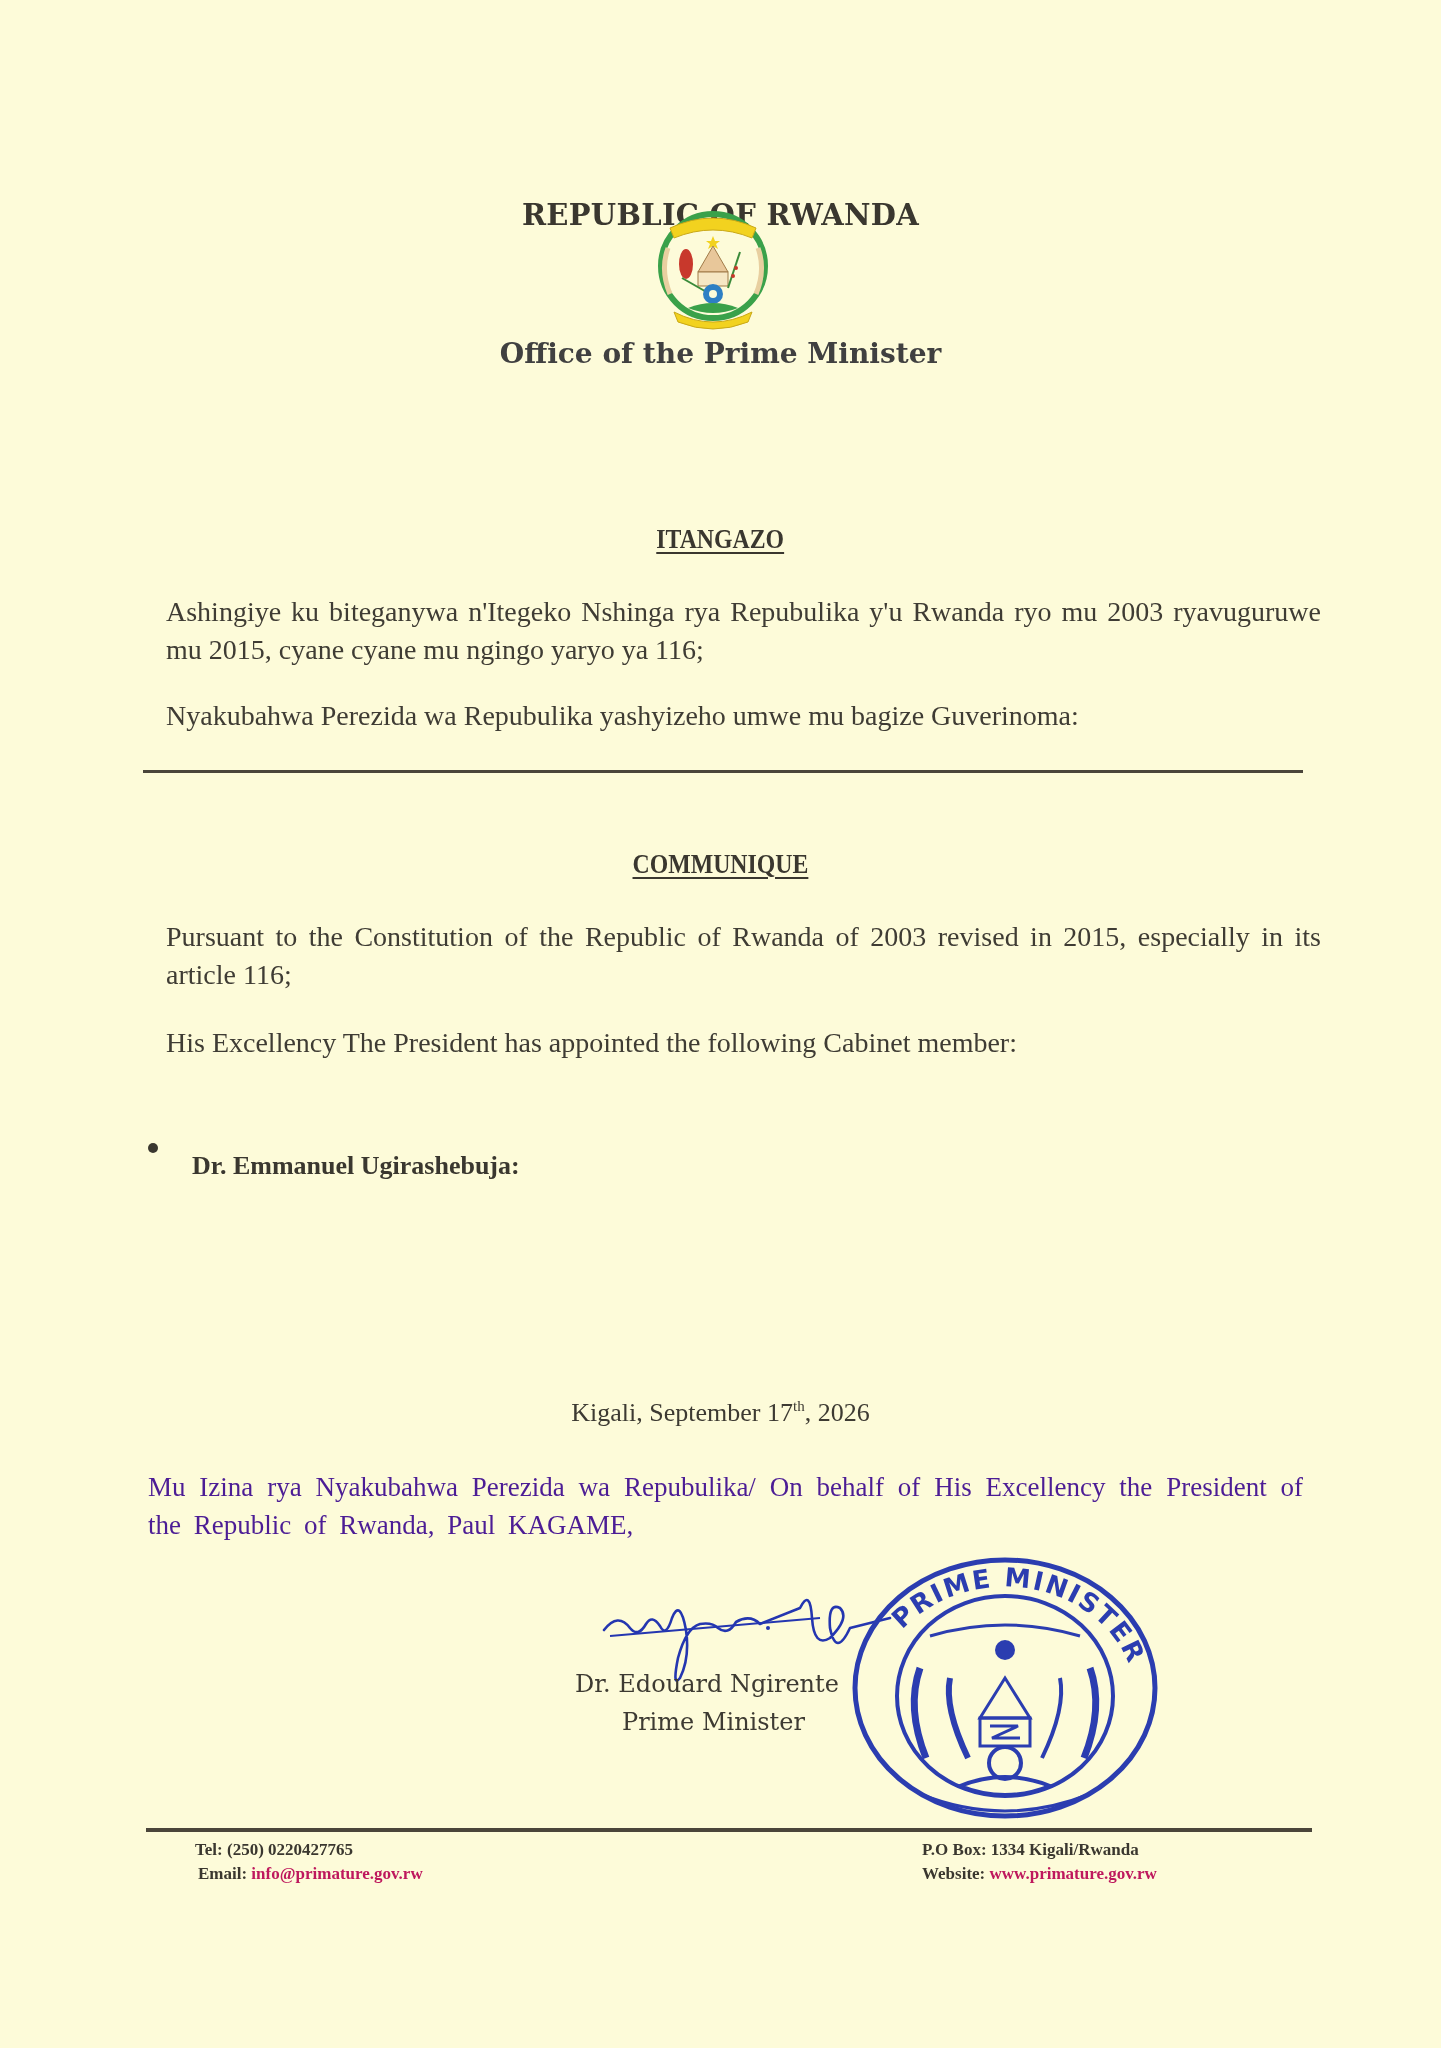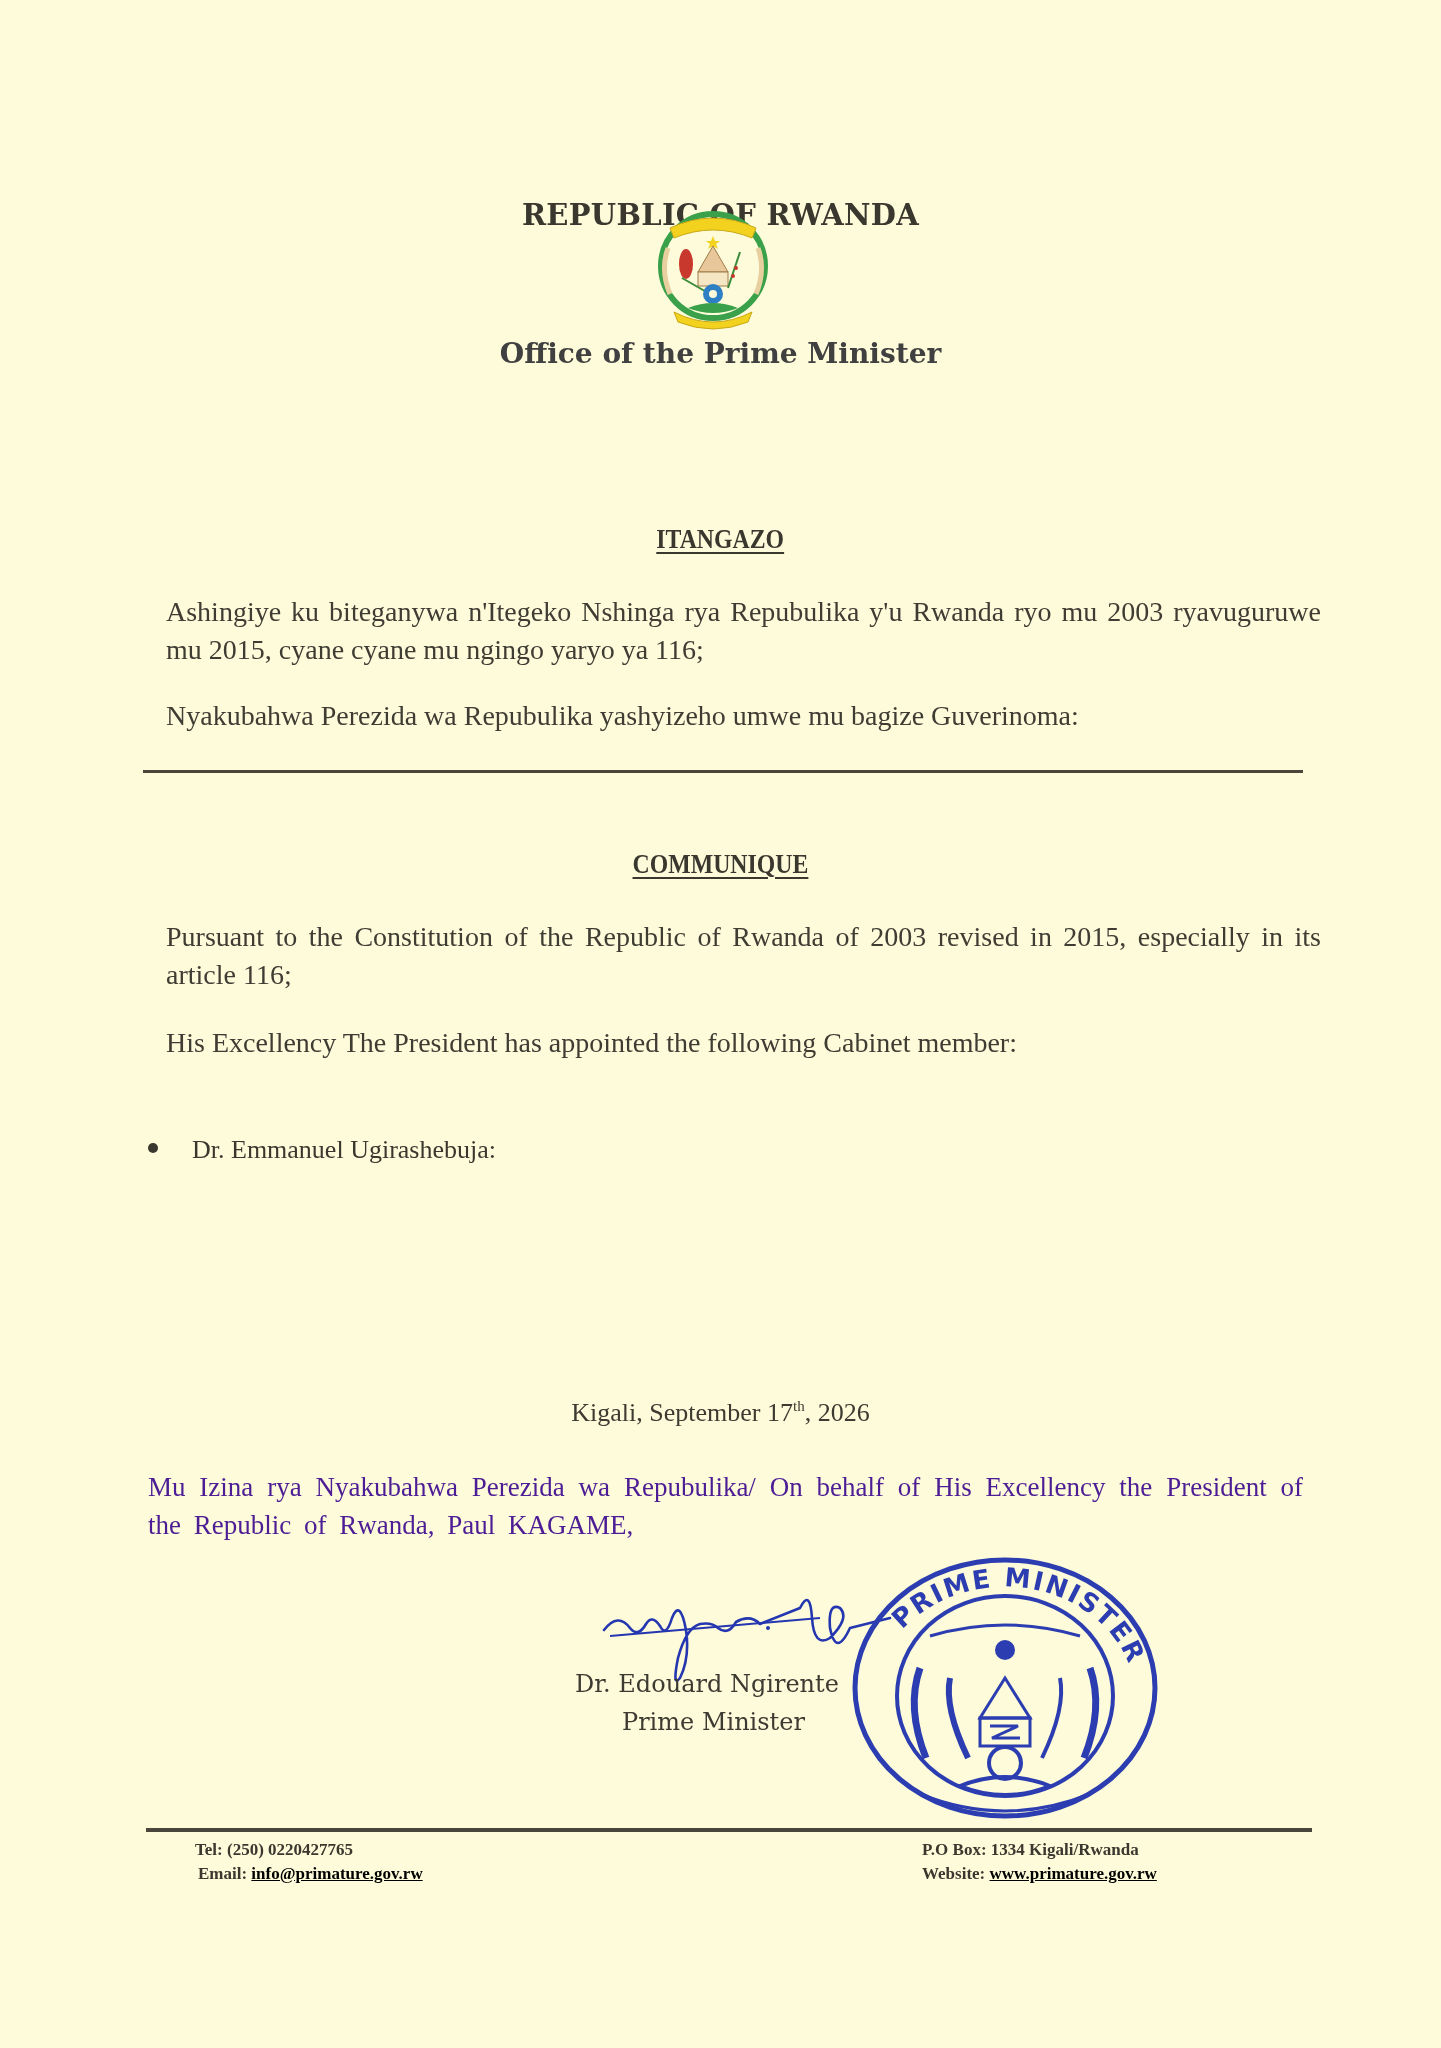--- a/index.html
+++ b/index.html
@@ -36,22 +36,22 @@
     font-size: 28px; line-height: 38px; color: #3f3c34;
     text-align: justify;
     transform-origin: left top;
     margin-top: 6px;
   }
   .rule { left: 143px; width: 1160px; height: 3px; background: #4a453a; }
 
   .bullet-row { top: 1135px; left: 148px; width: 1160px; height: 110px; }
   .bullet-dot { position: absolute; left: 0; top: 8px; width: 10px; height: 10px; border-radius: 50%; background: #3a372f; }
   .appointee-name {
-    position: absolute; left: 44px; top: 0;
-    font-family: "Liberation Serif", serif; font-weight: normal; font-size: 26px; color: #3a372f;
+    position: absolute; left: 44px; top: 16px;
+    font-family: "Liberation Serif", serif; font-weight: bold; font-size: 26px; color: #3a372f;
   }
   .appointee-role {
     position: absolute; left: 480px; top: 0; width: 680px;
     font-family: "Liberation Serif", serif; font-weight: bold; font-size: 24px; line-height: 35px; color: #3a372f;
   }
   .role-l1 { display: block; margin-left: 144px; text-indent: -144px; }
 
   .date { top: 1398px; font-family: "Liberation Serif", serif; font-size: 26px; }
   .date sup { font-size: 15px; }
 
@@ -64,21 +64,21 @@
 
   .signature { top: 1578px; left: 600px; width: 300px; height: 120px; }
   .stamp { top: 1548px; left: 840px; width: 330px; height: 280px; }
   .signer-name { top: 1670px; left: 575px; font-family: "DejaVu Serif", serif; font-size: 24px; color: #3d3a32; }
   .signer-title { top: 1708px; left: 622px; font-family: "DejaVu Serif", serif; font-size: 24px; color: #3d3a32; }
 
   .footer-rule { top: 1828px; left: 146px; width: 1166px; height: 4px; background: #4a453a; }
   .footer-text {
     font-family: "Liberation Serif", serif; font-weight: bold; font-size: 17px; color: #3a372f;
   }
-  .footer-link { color: #000000; text-decoration: underline; }
+  .footer-link { color: #be185d; }
 </style>
 </head>
 <body>
 
 <div class="abs center header-title">REPUBLIC OF RWANDA</div>
 
 <svg class="abs emblem" viewBox="0 0 130 124">
   <circle cx="65" cy="58" r="52" fill="none" stroke="#3aa14a" stroke-width="6"></circle>
   <path d="M22 20 Q65 0 108 20 L104 30 Q65 14 26 30 Z" fill="#f2d21f" stroke="#c9a816" stroke-width="1"></path>
   <polygon points="65,28 67,33 72,33 68,36 70,41 65,38 60,41 62,36 58,33 63,33" fill="#f2d21f"></polygon>

